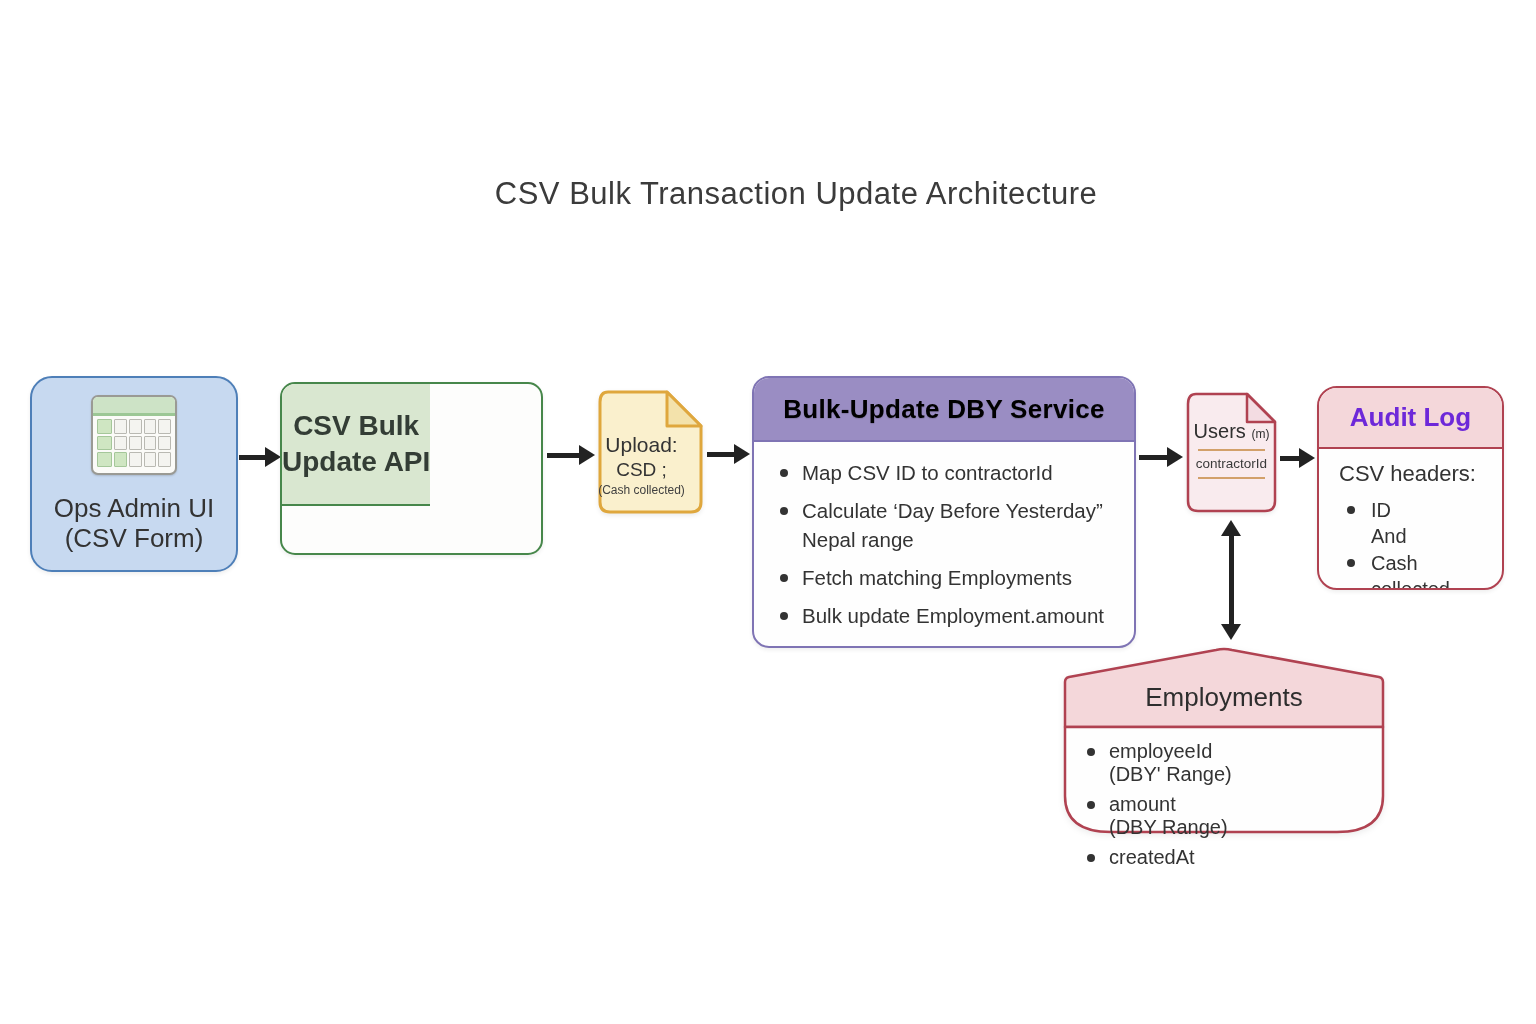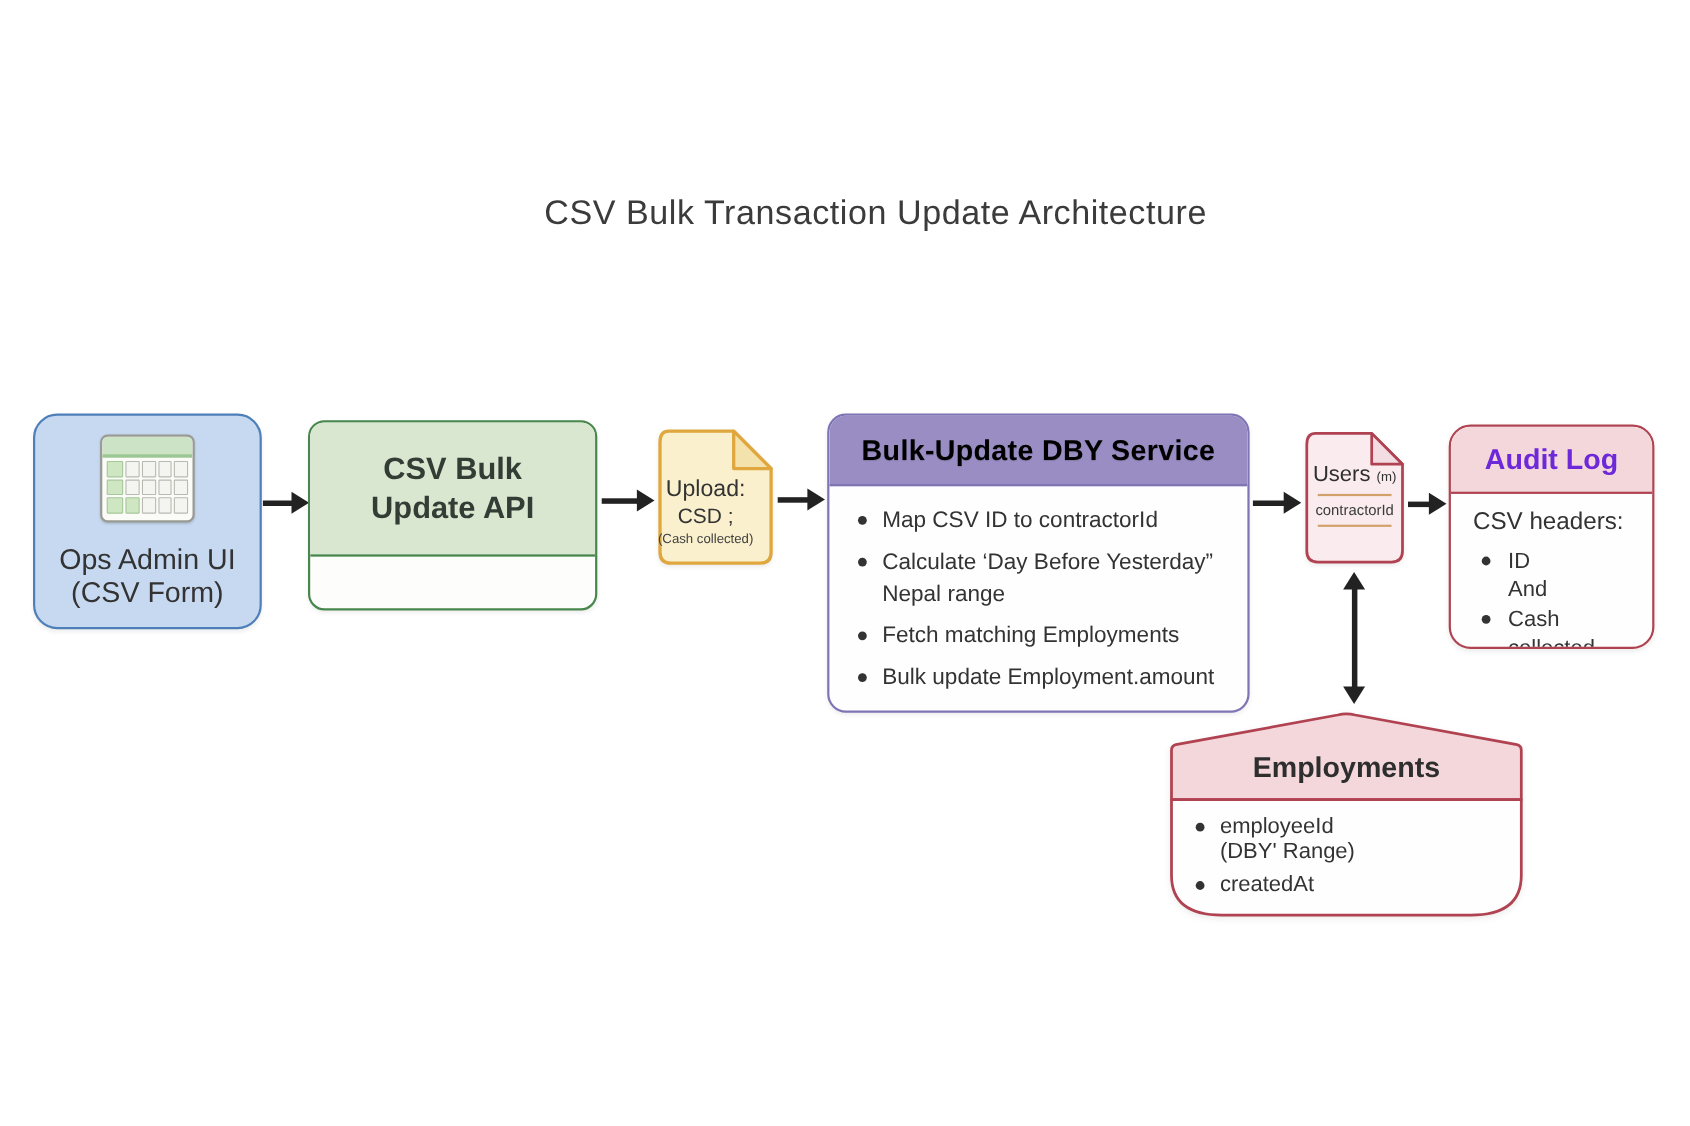--- a/index.html
+++ b/index.html
@@ -39,21 +39,21 @@
   .sheet-head{height:16px;background:#cde3c6;border-bottom:3px solid #9cc795;}
   .sheet-grid{display:grid;grid-template-columns:15px 1fr 1fr 1fr 1fr;
     grid-auto-rows:1fr;height:55px;padding:3px 4px 4px 4px;gap:2px;box-sizing:border-box;}
   .sheet-grid .c{background:#f4f4f0;border:1px solid #b9b9b2;border-radius:1px;}
   .sheet-grid .g{background:#cfe6c2;border-color:#a5c79a;}
 
   
   .api-box{
     left:280px;top:382px;width:263px;height:173px;
     background:#fdfdfc;border:2px solid var(--api-border);border-radius:15px;
-    display:flex;flex-direction:column;overflow:hidden;
+    display:flex;flex-direction:row;overflow:hidden;
   }
   .api-head{height:120px;background:var(--api-fill);border-bottom:2px solid var(--api-border);
     display:flex;flex-direction:column;align-items:center;justify-content:center;}
   .api-title{font-size:28px;font-weight:bold;color:#333d35;line-height:1.3;text-align:center;}
   .api-sub{flex:1;display:flex;align-items:center;justify-content:center;
     font-size:25px;color:#3c3c3c;}
 
   
   .doc{position:absolute;}
   .doc svg{display:block;filter:drop-shadow(0 2px 2px rgba(0,0,0,.08));}
@@ -102,21 +102,21 @@
   .audit-body{padding:12px 10px 0 20px;}
   .audit-sub{font-size:22px;color:#333;margin-bottom:10px;}
   .audit-item{position:relative;padding-left:32px;font-size:20px;line-height:1.32;color:#333;}
   .audit-item::before{content:"";position:absolute;left:8px;top:9px;width:8px;height:8px;
     border-radius:50%;background:#333;}
   .audit-line2:empty{display:none;}
 
   
   .emp-wrap{left:1063px;top:646px;width:322px;height:190px;}
   .emp-title{position:absolute;left:0;top:36px;width:100%;text-align:center;
-    font-size:26px;font-weight:bold;color:#2e2e2e;}
+    font-size:26px;font-weight:normal;color:#2e2e2e;}
   .emp-rows{position:absolute;left:24px;top:94px;width:280px;}
   .emp-row{position:relative;padding-left:22px;margin-bottom:7px;font-size:20px;color:#333;
     display:flex;flex-direction:column;}
   .emp-row::before{content:"";position:absolute;left:0;top:8px;width:8px;height:8px;
     border-radius:50%;background:#333;}
   .emp-name{width:135px;}
   .emp-note{white-space:nowrap;}
   .emp-note:empty{display:none;}
 
   
@@ -243,17 +243,21 @@
     <path d="M2,81 V36 Q2,32 6,31 L153,4 Q161,2 169,4 L316,31 Q320,32 320,36 V81 Z" fill="var(--entity-header)" stroke="var(--entity-border)" stroke-width="2.5" stroke-linejoin="round"></path>
     <path d="M2,81 V150 Q2,186 48,186 H274 Q320,186 320,150 V81 Z" fill="#fefefe" stroke="var(--entity-border)" stroke-width="2.5" stroke-linejoin="round"></path>
   </svg>
   <div class="emp-title">Employments</div>
   <div class="emp-rows">
     <div class="emp-row">
       <span class="emp-name">employeeId</span>
       <span class="emp-note">(DBY' Range)</span>
     </div>
     <div class="emp-row">
+      <span class="emp-name">amount</span>
+      <span class="emp-note">(DBY Range)</span>
+    </div>
+    <div class="emp-row">
       <span class="emp-name">createdAt</span>
 
     </div>
   </div>
 </div>
 
 </body></html>

